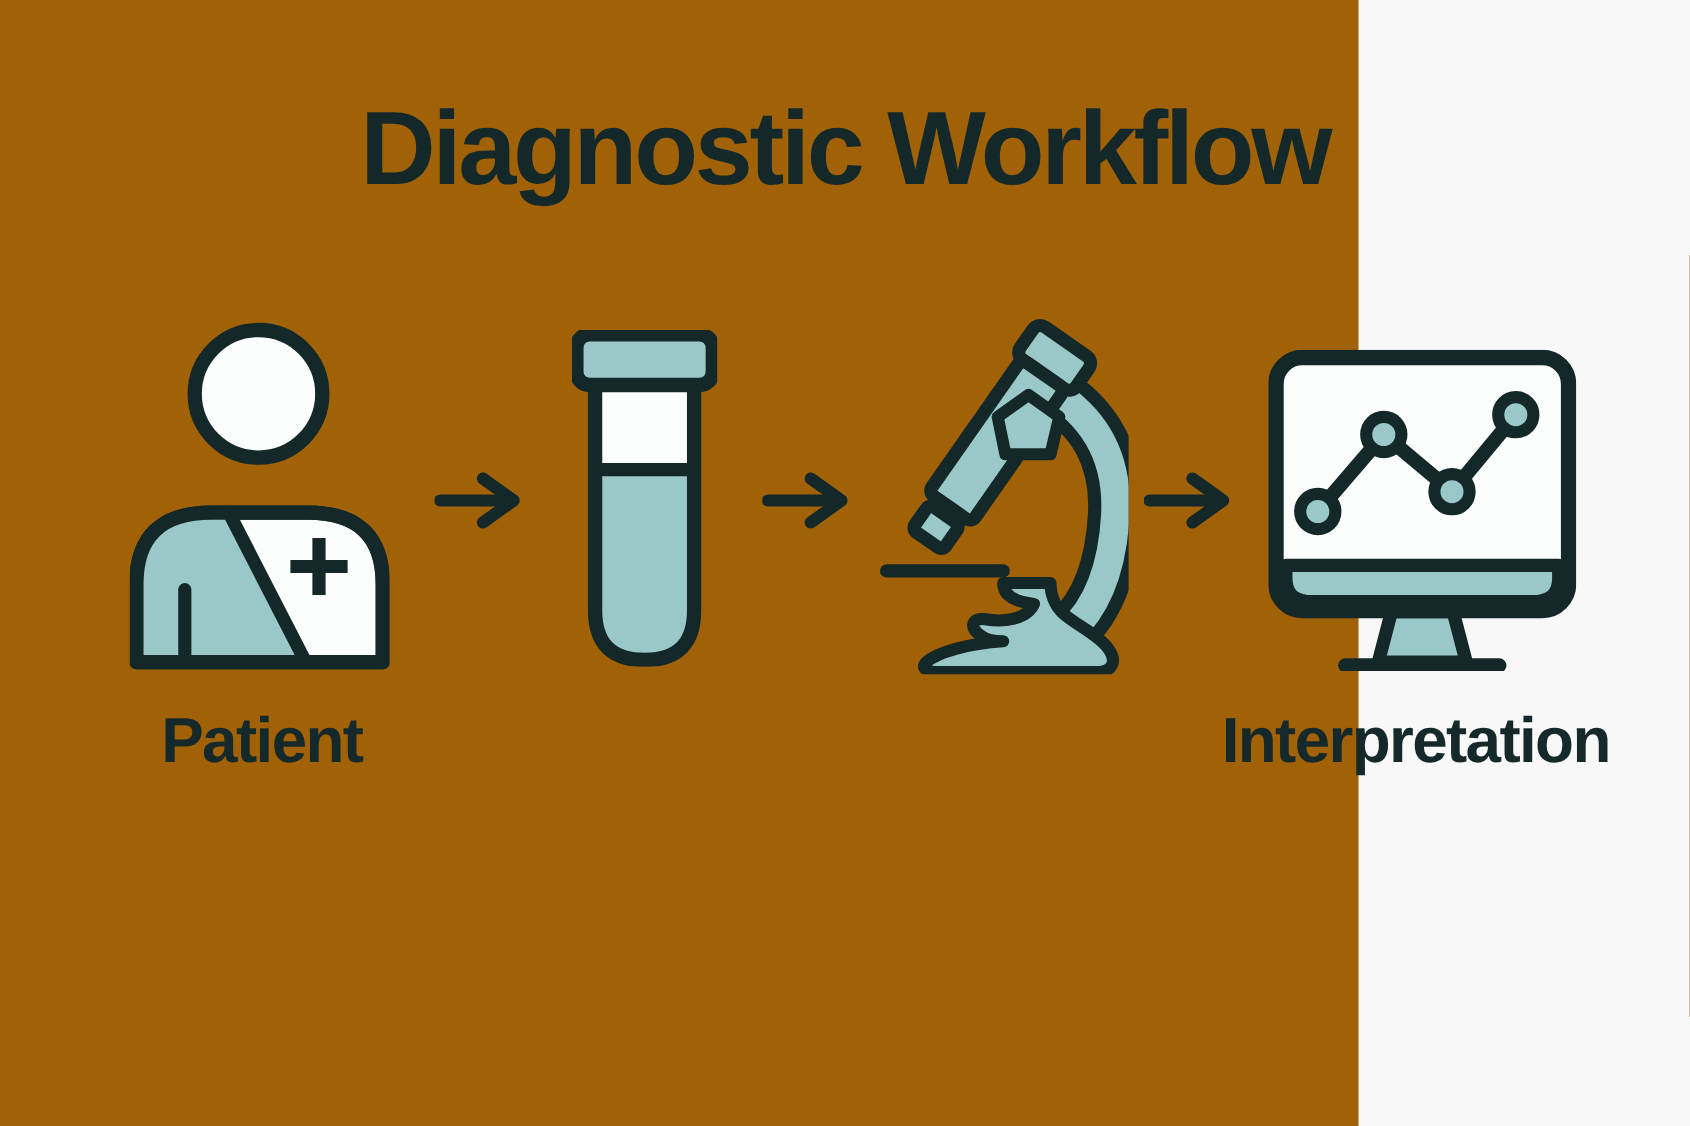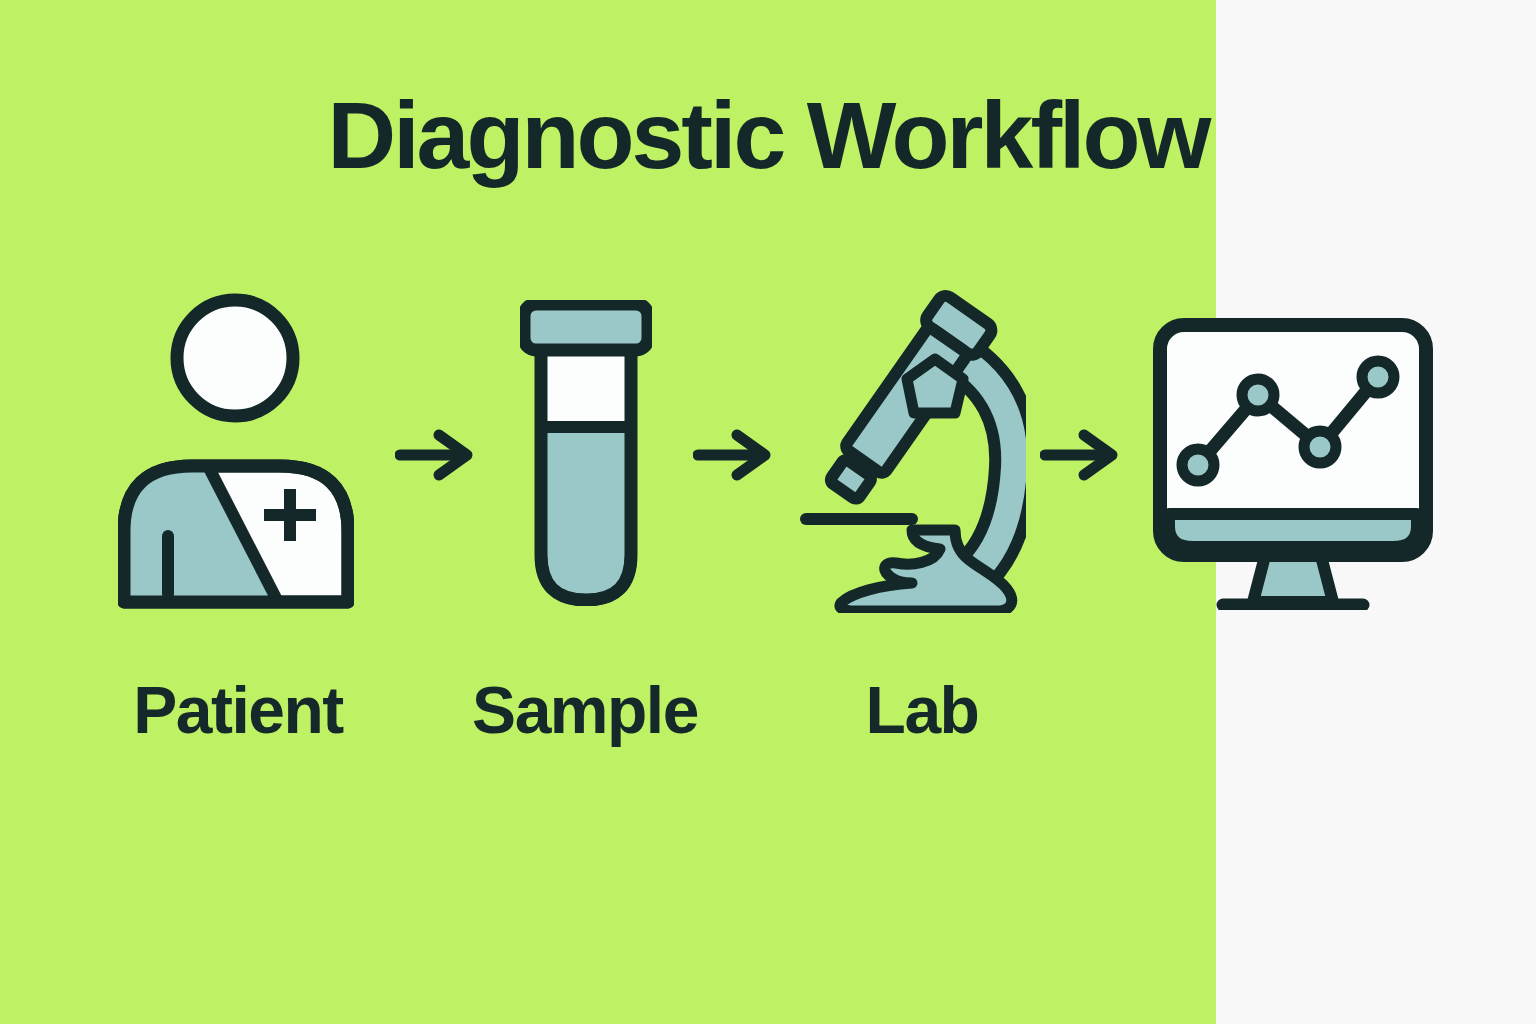--- a/index.html
+++ b/index.html
@@ -5,41 +5,42 @@
   html, body { margin: 0; padding: 0; }
   body {
     width: 1536px; height: 1024px;
     background: #f7f8f7;
     font-family: "Liberation Sans", sans-serif;
     overflow: hidden;
   }
   .canvas {
     position: relative;
     width: 1216px; height: 1024px;
-    background: #bef264;
+    background: #a16207;
+    padding-left: 19px;
   }
   .title {
     position: absolute;
     top: 70px; left: 0; width: 1536px;
     text-align: center;
     font-size: 95px;
     font-weight: bold;
     letter-spacing: -3px;
     color: #14282a;
     line-height: 130px;
     white-space: nowrap;
   }
   .icon { position: absolute; }
   .icon svg { display: block; }
   .arrow { position: absolute; }
   .step-label {
     position: absolute;
-    top: 672px;
+    top: 635px;
     text-align: center;
-    font-size: 66px;
+    font-size: 58px;
     font-weight: bold;
     letter-spacing: -1.5px;
     line-height: 77px;
     color: #16292a;
   }
   .step-label span { display: block; }
   .lbl-1 { left: 38px;   width: 400px; }
   .lbl-2 { left: 385px;  width: 400px; }
   .lbl-3 { left: 722px;  width: 400px; }
   .lbl-4 { left: 1065px; width: 444px; }
@@ -157,21 +158,20 @@
       <circle class="teal ink" stroke-width="11" cx="105" cy="77" r="16"></circle>
       <circle class="teal ink" stroke-width="11" cx="167" cy="129" r="16"></circle>
       <circle class="teal ink" stroke-width="11" cx="225" cy="59" r="16"></circle>
     </svg>
   </div>
 
   <div class="step-label lbl-1">
     <span>Patient</span>
   </div>
   <div class="step-label lbl-2">
-    <span>Sample</span>
   </div>
   <div class="step-label lbl-3">
-    <span>Lab</span>
   </div>
   <div class="step-label lbl-4">
+    <span>Interpretation</span>
   </div>
 
 </div>
 
 </body></html>

